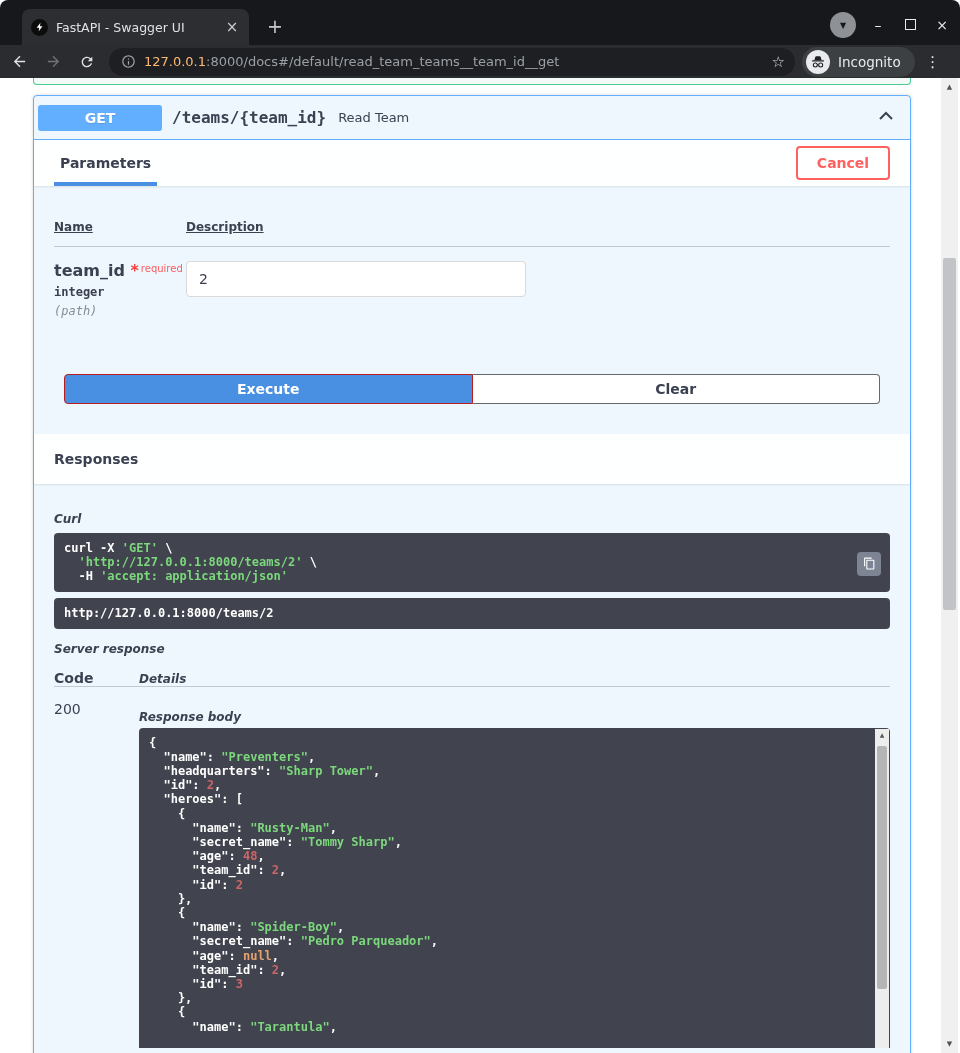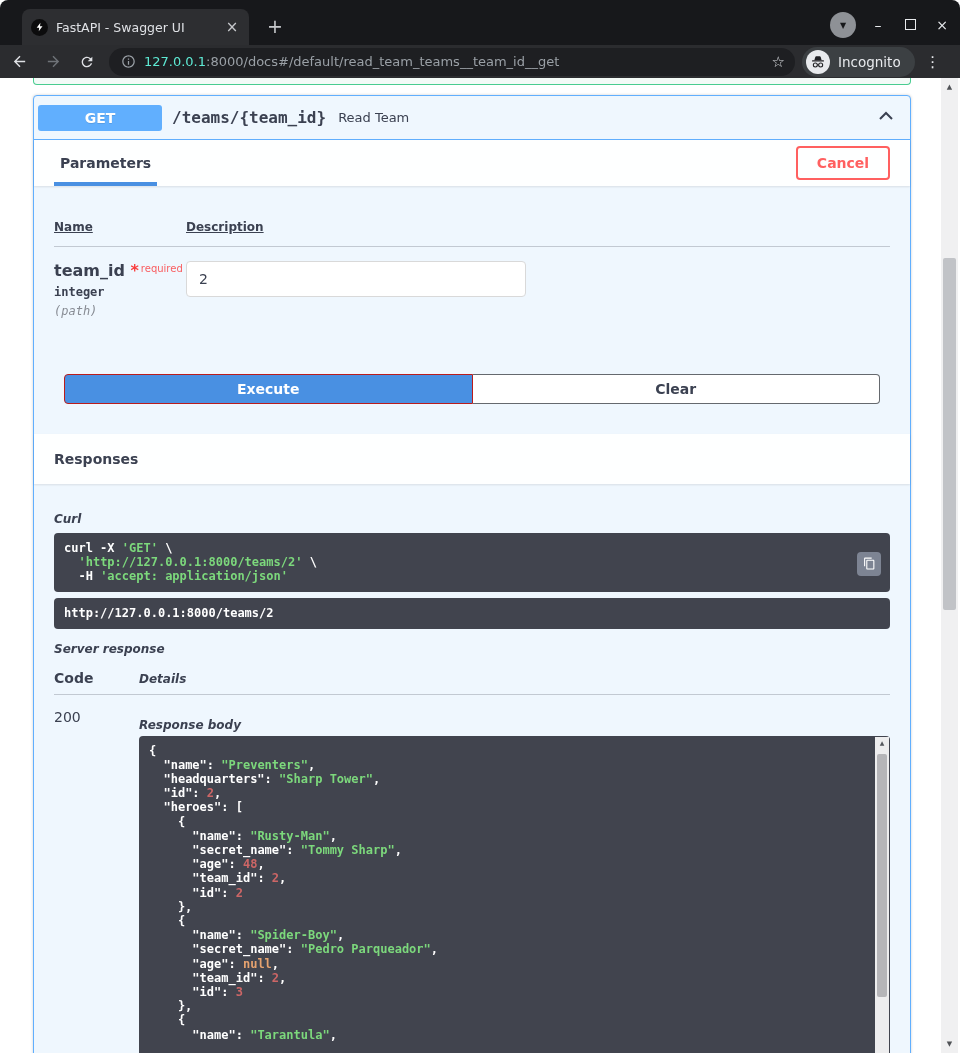--- a/index.html
+++ b/index.html
@@ -26,21 +26,21 @@
     display:flex; align-items:center; justify-content:center; color:#17181b; font-size:8px; }
   .win-btn { color:#e8eaed; font-size:14px; width:20px; text-align:center; }
   .win-max { width:11px; height:11px; border:1.5px solid #e8eaed; display:inline-block; }
 
   .toolbar { position:absolute; top:45px; left:0; width:960px; height:33px;
     background:#2b2c2f; display:flex; align-items:center; }
   .nav-btn { width:30px; height:26px; display:flex; align-items:center; justify-content:center; margin-left:4px; }
   .omnibox { height:28px; width:686px; margin-left:7px; background:#1e1f22; border-radius:14px;
     display:flex; align-items:center; padding:0 10px 0 12px; }
   .omni-url { font-size:13px; color:#9aa0a6; margin-left:8px; white-space:nowrap; overflow:hidden; flex:1; }
-  .omni-url b { color:#5eead4; font-weight:normal; }
+  .omni-url b { color:#fdba74; font-weight:normal; }
   .star { color:#dadce0; font-size:15px; margin-left:8px; }
   .incog-chip { height:30px; background:#3c4043; border-radius:15px; display:flex; align-items:center;
     margin-left:7px; padding:0 14px 0 4px; }
   .incog-circ { width:24px; height:24px; border-radius:50%; background:#e8eaed;
     display:flex; align-items:center; justify-content:center; }
   .incog-label { color:#e8eaed; font-size:13.5px; margin-left:8px; }
   .kebab { color:#e8eaed; font-size:15px; margin-left:10px; width:16px; text-align:center; letter-spacing:0; }
 
   
   .page-scrollbar { position:absolute; top:78px; left:941px; width:17px; height:975px;
@@ -112,21 +112,21 @@
   .tok-n { color:#cc6666; }
   .tok-u { color:#e5a26f; }
 
   .curl-block { position:relative; margin-top:7px; padding:8px 40px 8px 10px; min-height:58px; }
   .copy-btn { position:absolute; right:9px; bottom:8px; width:24px; height:24px; background:#7d8493;
     border-radius:4px; display:flex; align-items:center; justify-content:center; }
   .requrl-label { margin-top:10px; }
   .requrl-block { margin-top:6px; height:31px; padding:8px 10px; }
   .servresp-label { margin-top:13px; }
 
-  .resp-table-head { display:flex; align-items:flex-end; margin-top:14px; padding-bottom:8px;
+  .resp-table-head { display:flex; align-items:flex-end; margin-top:14px; 
     border-bottom:1px solid rgba(59,65,81,.25); }
   .col-code { width:85px; flex:0 0 auto; }
   .code-head { font-size:14px; font-weight:bold; }
   .resp-row { display:flex; padding-top:14px; }
   .resp-code { font-size:14px; }
   .resp-details { flex:1; }
   .respbody-label { margin-top:9px; }
   .response-block { position:relative; margin-top:4px; min-height:320px; padding:8px 24px 8px 10px;
     border-radius:4px 4px 0 0; overflow:hidden; }
   .inner-scrollbar { position:absolute; top:1px; right:1px; bottom:0; width:14px; background:#ededee; }

